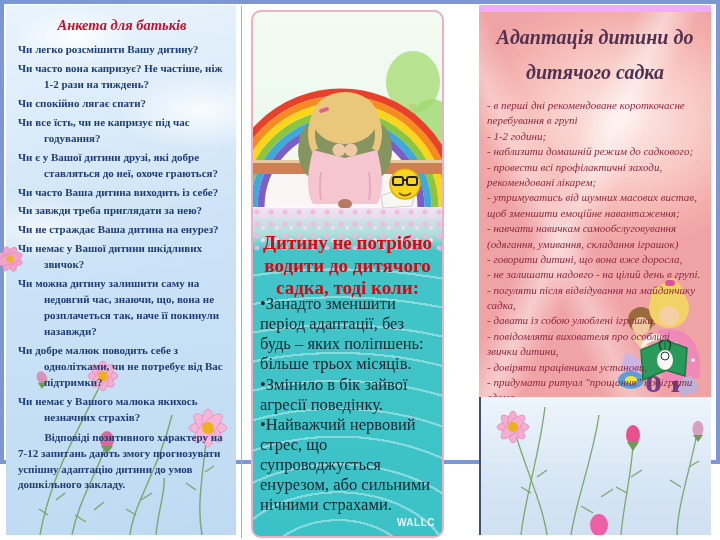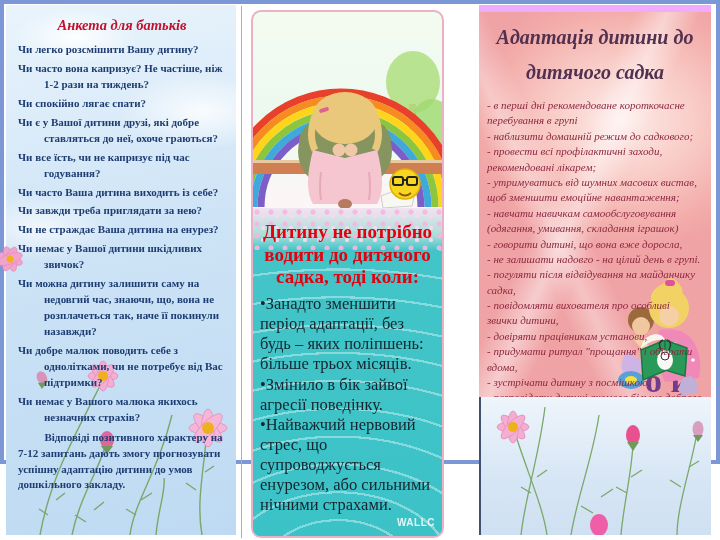--- a/index.html
+++ b/index.html
@@ -29,21 +29,21 @@
   .m-band{position:absolute;left:0;top:196px;width:100%;height:42px;
     background:
       radial-gradient(circle 3px at 4px 4px, rgba(248,180,225,.9) 70%, rgba(248,180,225,0) 100%),
       radial-gradient(circle 2.5px at 10px 8px, rgba(252,215,240,.9) 70%, rgba(252,215,240,0) 100%),
       linear-gradient(180deg,#f2e3f1 0%,#a8dfd8 65%,#43c5c8 100%);
     background-size:14px 12px,14px 12px,100% 100%;}
   .m-text{position:absolute;left:0;top:238px;width:100%;height:290px;padding:44px 7px 0 7px;
     background:
       repeating-radial-gradient(ellipse 210px 150px at 45% 112%, rgba(255,255,255,0) 0 36px, rgba(255,255,255,.38) 36px 39px),
       linear-gradient(180deg,#43c5c8 0%,#3bc2c7 100%);}
-  .m-title{position:absolute;left:0;top:193px;width:100%;padding:0 5px;z-index:3;text-align:center;
+  .m-title{position:absolute;left:0;top:204px;width:100%;padding:0 5px;z-index:3;text-align:center;
     font-size:19px;font-weight:bold;color:#e3000f;line-height:1.2;}
   .m-list{list-style:none;margin:0;padding:0;position:relative;z-index:3;}
   .m-list li{font-size:16.5px;color:#15242e;line-height:1.22;margin:0;}
   .m-list li::before{content:"\2022";}
   .m-watermark{position:absolute;right:7px;bottom:8px;z-index:4;font-family:"Liberation Sans",sans-serif;
     font-weight:bold;font-size:10px;color:rgba(255,255,255,.85);letter-spacing:.5px;}
 
   
   .panel-right{position:absolute;left:475px;top:1px;width:232px;height:530px;background:#f0abfc;}
   .r-pink{position:relative;width:100%;height:385px;margin-top:7px;padding:6px 8px 0 8px;overflow:hidden;
@@ -64,22 +64,22 @@
 <body>
 
 <div class="page">
 
   <div class="panel-left">
     <h1 class="lp-title">Анкета для батьків</h1>
     <ul class="lp-list">
         <li>Чи легко розсмішити Вашу дитину?</li>
         <li>Чи часто вона капризує? Не частіше, ніж 1-2 рази на тиждень?</li>
         <li>Чи спокійно лягає спати?</li>
+        <li>Чи все їсть, чи не капризує під час годування?</li>
         <li>Чи є у Вашої дитини друзі, які добре ставляться до неї, охоче граються?</li>
-        <li>Чи все їсть, чи не капризує під час годування?</li>
         <li>Чи часто Ваша дитина виходить із себе?</li>
         <li>Чи завжди треба приглядати за нею?</li>
         <li>Чи не страждає Ваша дитина на енурез?</li>
         <li>Чи немає у Вашої дитини шкідливих звичок?</li>
         <li>Чи можна дитину залишити саму на недовгий час, знаючи, що, вона не розплачеться так, наче її покинули назавжди?</li>
         <li>Чи добре малюк поводить себе з однолітками, чи не потребує від Вас підтримки?</li>
         <li>Чи немає у Вашого малюка якихось незначних страхів?</li>
       </ul>
     <p class="lp-footer">Відповіді позитивного характеру на 7-12 запитань дають змогу прогнозувати успішну адаптацію дитини до умов дошкільного закладу.</p>
 
@@ -185,29 +185,31 @@
     </div>
     <div class="m-watermark">WALLC</div>
   </div>
 
   <div class="panel-right">
     <div class="r-pink">
       <h2 class="r-title"><span>Адаптація дитини до</span><br>
         <span>дитячого садка</span></h2>
       <ul class="r-list">
           <li>- в перші дні рекомендоване короткочасне перебування в групі</li>
+          <li>- 1-2 години;</li>
           <li>- наблизити домашній режим до садкового;</li>
           <li>- провести всі профілактичні заходи, рекомендовані лікарем;</li>
           <li>- утримуватись від шумних масових вистав, щоб зменшити емоційне навантаження;</li>
           <li>- навчати навичкам самообслуговування (одягання, умивання, складання іграшок)</li>
         </ul>
       <ul class="r-list">
           <li>- говорити дитині, що вона вже доросла,</li>
           <li>- не залишати надовго - на цілий день в групі.</li>
           <li>- погуляти після відвідування на майданчику садка,</li>
+          <li>- давати із собою улюблені іграшки,</li>
           <li>- повідомляти вихователя про особливі звички дитини,</li>
           <li>- довіряти працівникам установи,</li>
           <li>- придумати ритуал "прощання" і обіграти вдома,</li>
           <li>- зустрічати дитину з посмішкою,</li>
           <li>- розповідати дитині якомога більше доброго про садок,</li>
         </ul>
       <svg class="r-kids" viewBox="0 0 104 166">
         <text x="38" y="158" font-family="Liberation Serif" font-size="34" font-weight="bold" fill="#5c2a8a" opacity="0.85">о и</text>
         <path d="M20 118 q-8 10 -4 22 l14 6 6 -18 z" fill="#cdb4e4"></path>
         <ellipse cx="24" cy="146" rx="13" ry="9" fill="#5aa0d8"></ellipse>

